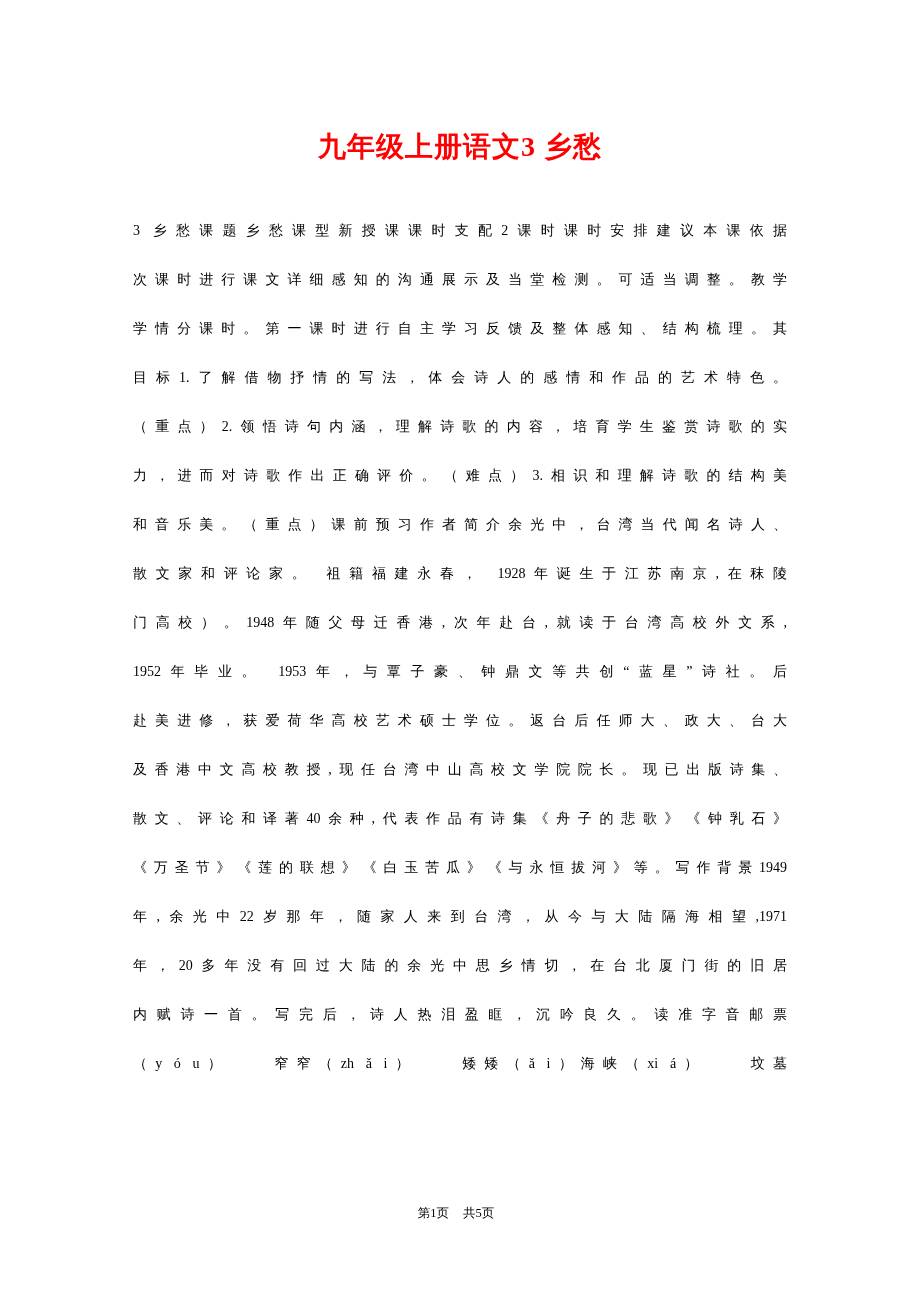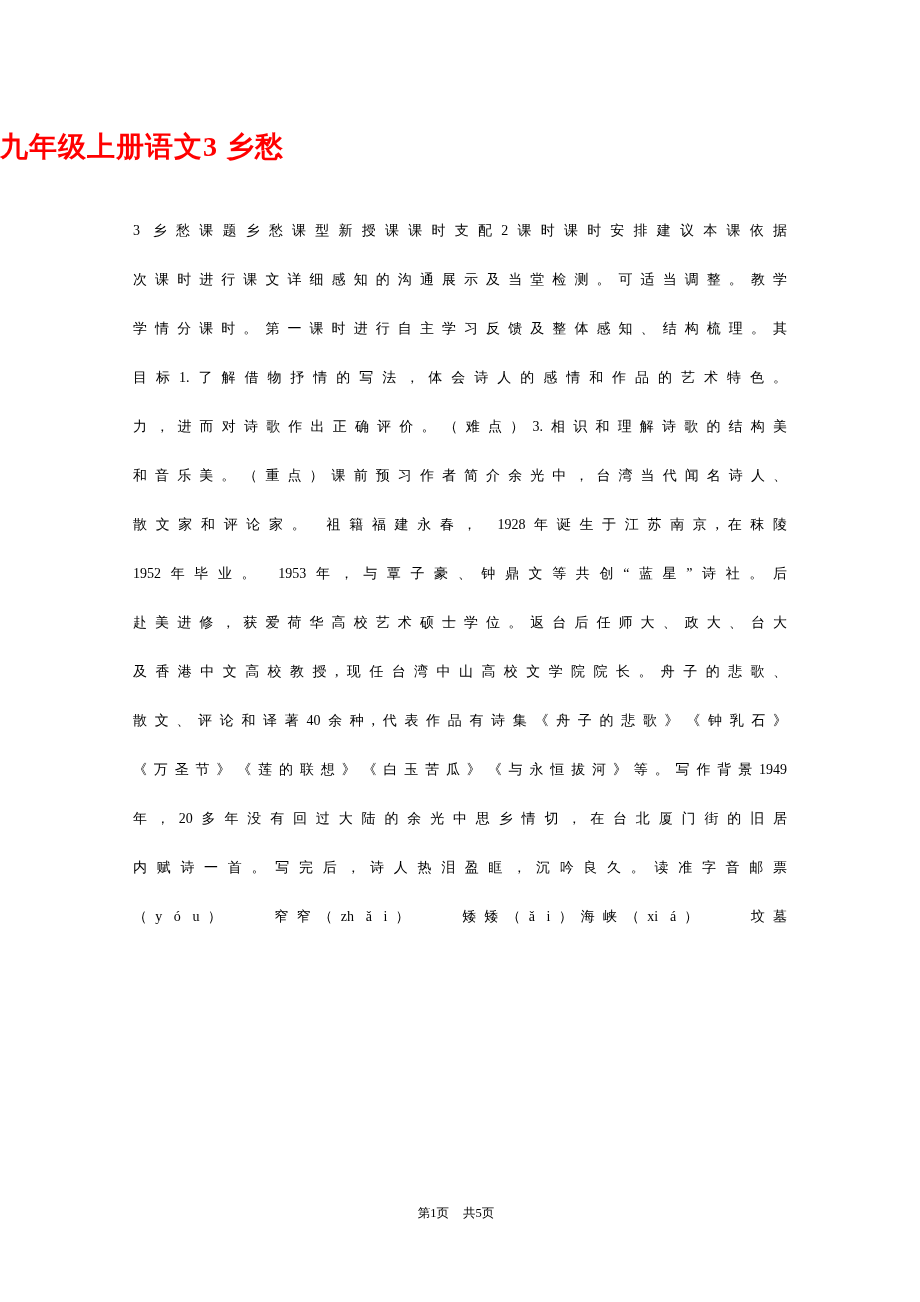--- a/index.html
+++ b/index.html
@@ -12,20 +12,21 @@
     width: 920px;
     height: 1302px;
     margin: 0 auto;
     background: #ffffff;
     overflow: hidden;
     font-family: "Liberation Serif", "DejaVu Serif", serif;
     color: #000000;
   }
   .doc-title {
     margin-top: 130px;
+    text-align: center;
     color: #ff0000;
     font-weight: bold;
     font-size: 28px;
     line-height: 34px;
     letter-spacing: 1px;
   }
   .doc-body {
     width: 654px;
     margin: 42px auto 0 auto;
     font-size: 14px;
@@ -58,28 +59,31 @@
 
 <div class="page">
 
   <div class="doc-title">九年级上册语文3 乡愁</div>
 
   <div class="doc-body">
       <div class="line">3 乡愁课题乡愁课型新授课课时支配2课时课时安排建议本课依据</div>
       <div class="line">次课时进行课文详细感知的沟通展示及当堂检测。可适当调整。教学</div>
       <div class="line">学情分课时。第一课时进行自主学习反馈及整体感知、结构梳理。其</div>
       <div class="line">目标1.了解借物抒情的写法，体会诗人的感情和作品的艺术特色。</div>
+      <div class="line">（重点）2.领悟诗句内涵，理解诗歌的内容，培育学生鉴赏诗歌的实</div>
       <div class="line">力，进而对诗歌作出正确评价。（难点）3.相识和理解诗歌的结构美</div>
       <div class="line">和音乐美。（重点）课前预习作者简介余光中，台湾当代闻名诗人、</div>
       <div class="line">散文家和评论家。 祖籍福建永春， 1928年诞生于江苏南京,在秣陵</div>
+      <div class="line">门高校）。1948年随父母迁香港,次年赴台,就读于台湾高校外文系,</div>
       <div class="line">1952年毕业。 1953年，与覃子豪、钟鼎文等共创“蓝星”诗社。后</div>
       <div class="line">赴美进修，获爱荷华高校艺术硕士学位。返台后任师大、政大、台大</div>
-      <div class="line">及香港中文高校教授,现任台湾中山高校文学院院长。舟子的悲歌、</div>
+      <div class="line">及香港中文高校教授,现任台湾中山高校文学院院长。现已出版诗集、</div>
       <div class="line">散文、评论和译著40余种,代表作品有诗集《舟子的悲歌》《钟乳石》</div>
       <div class="line">《万圣节》《莲的联想》《白玉苦瓜》《与永恒拔河》等。写作背景1949</div>
+      <div class="line">年,余光中22岁那年，随家人来到台湾，从今与大陆隔海相望,1971</div>
       <div class="line">年，20多年没有回过大陆的余光中思乡情切，在台北厦门街的旧居</div>
       <div class="line">内赋诗一首。写完后，诗人热泪盈眶，沉吟良久。读准字音邮票</div>
       <div class="line">（y ó u）　　窄窄（zh ǎ i）　　矮矮（ǎ i）海峡（xi á）　　坟墓</div>
     </div>
 
   <div class="doc-footer">
     <span>第1页</span><span class="sep"></span><span>共5页</span>
   </div>
 
 </div>

